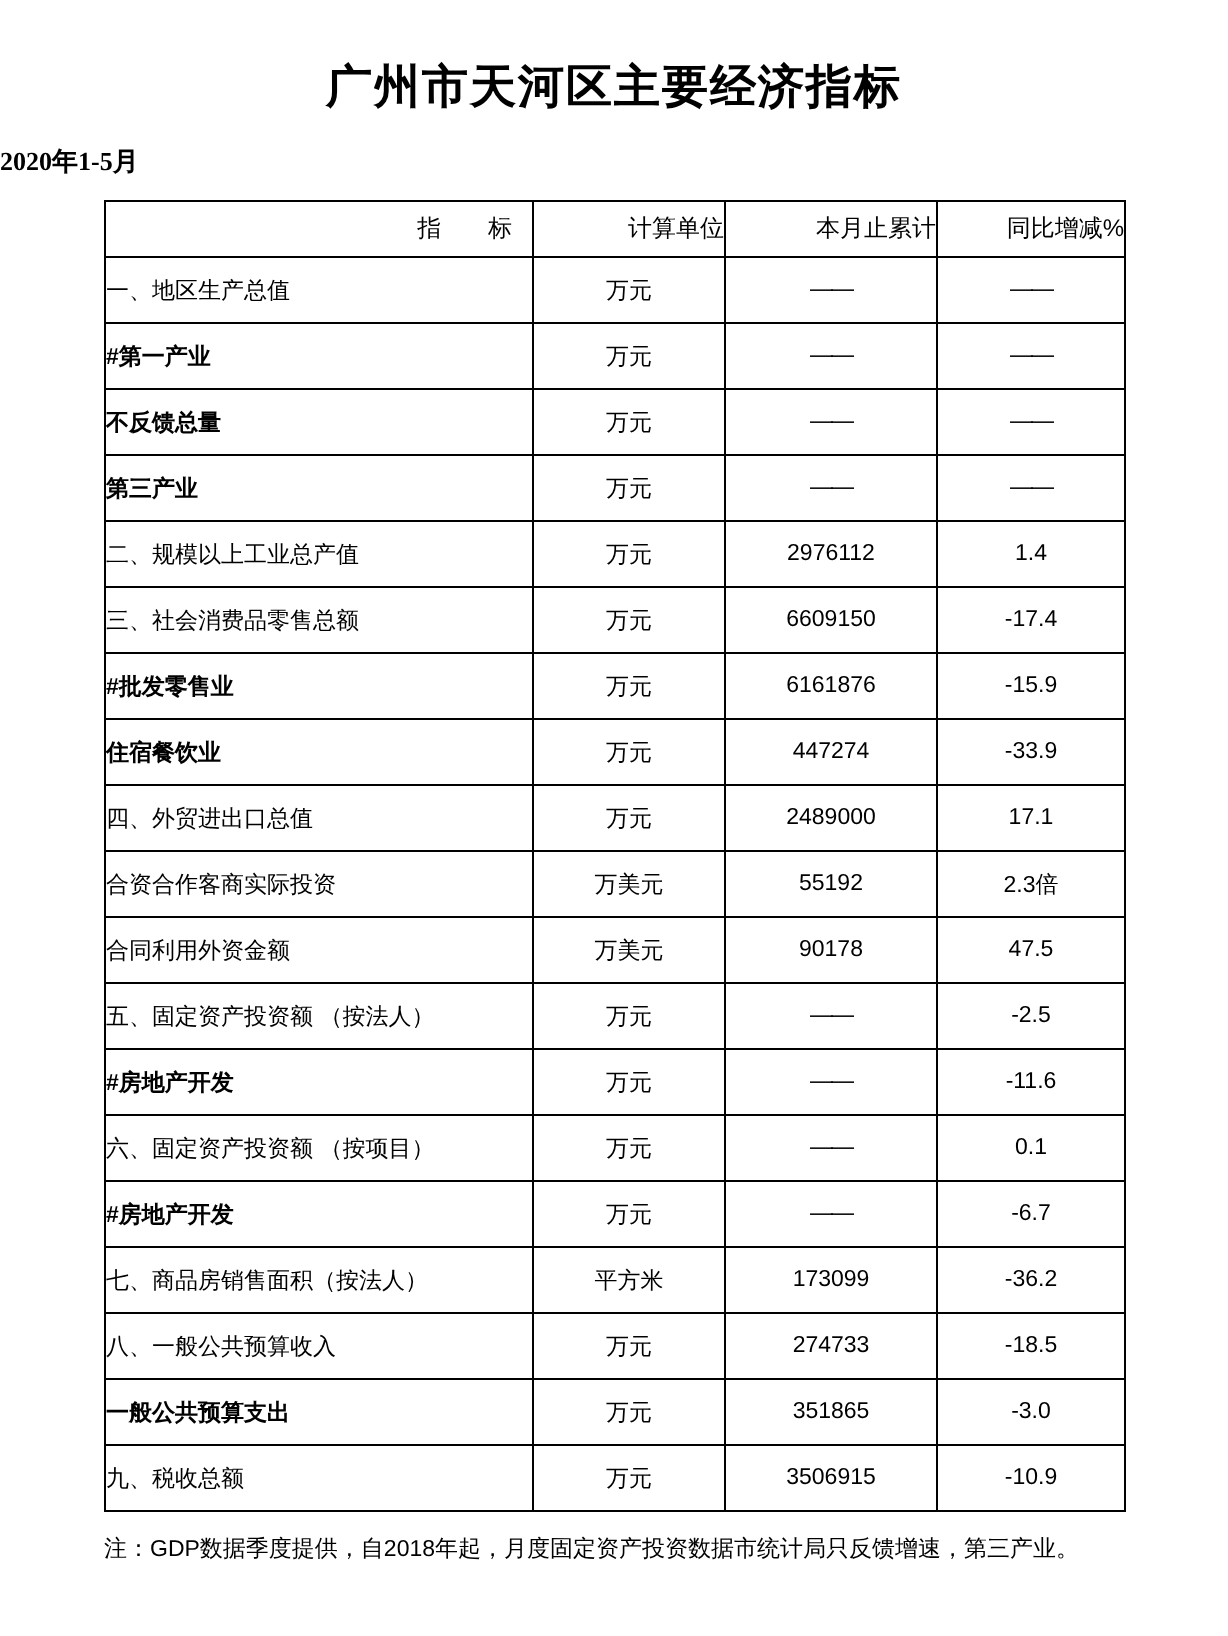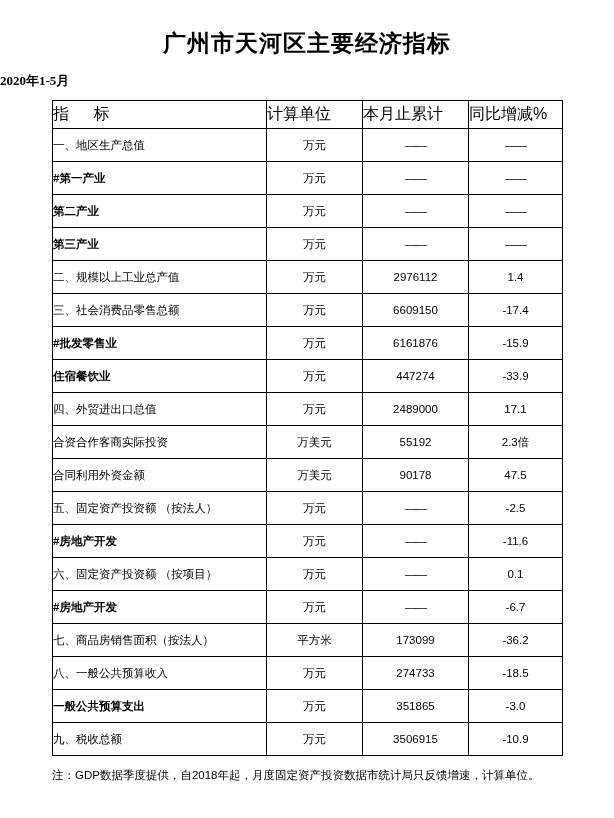--- a/index.html
+++ b/index.html
@@ -58,24 +58,24 @@
     border: 1px solid #000;
     font-size: 11.5px;
     font-family: "Liberation Sans", sans-serif;
     padding: 0;
     height: 32px;
     vertical-align: middle;
     color: #000;
     background: #fff;
   }
   table.data thead th {
-    text-align: left;
+    text-align: right;
     font-weight: normal;
     height: 27px;
-    font-size: 16px;
+    font-size: 12px;
   }
   .hdr-indicator {
     letter-spacing: 10px;
     padding-left: 10px;
   }
   td.label {
     text-align: left;
     padding-left: 10px;
     white-space: nowrap;
     overflow: hidden;
@@ -130,21 +130,21 @@
             <td class="value dash">——</td>
             <td class="pct dash">——</td>
           </tr>
           <tr>
             <td class="label ind-1">#第一产业</td>
             <td class="unit">万元</td>
             <td class="value dash">——</td>
             <td class="pct dash">——</td>
           </tr>
           <tr>
-            <td class="label ind-1">第二产业</td>
+            <td class="label ind-1">不反馈总量</td>
             <td class="unit">万元</td>
             <td class="value dash">——</td>
             <td class="pct dash">——</td>
           </tr>
           <tr>
             <td class="label ind-1">第三产业</td>
             <td class="unit">万元</td>
             <td class="value dash">——</td>
             <td class="pct dash">——</td>
           </tr>
@@ -235,15 +235,15 @@
           <tr>
             <td class="label ind-0">九、税收总额</td>
             <td class="unit">万元</td>
             <td class="value">3506915</td>
             <td class="pct">-10.9</td>
           </tr>
         </tbody>
     </table>
   </div>
 
-  <div class="note">注：GDP数据季度提供，自2018年起，月度固定资产投资数据市统计局只反馈增速，计算单位。</div>
+  <div class="note">注：GDP数据季度提供，自2018年起，月度固定资产投资数据市统计局只反馈增速，第三产业。</div>
 
 </div>
 
 </body></html>

